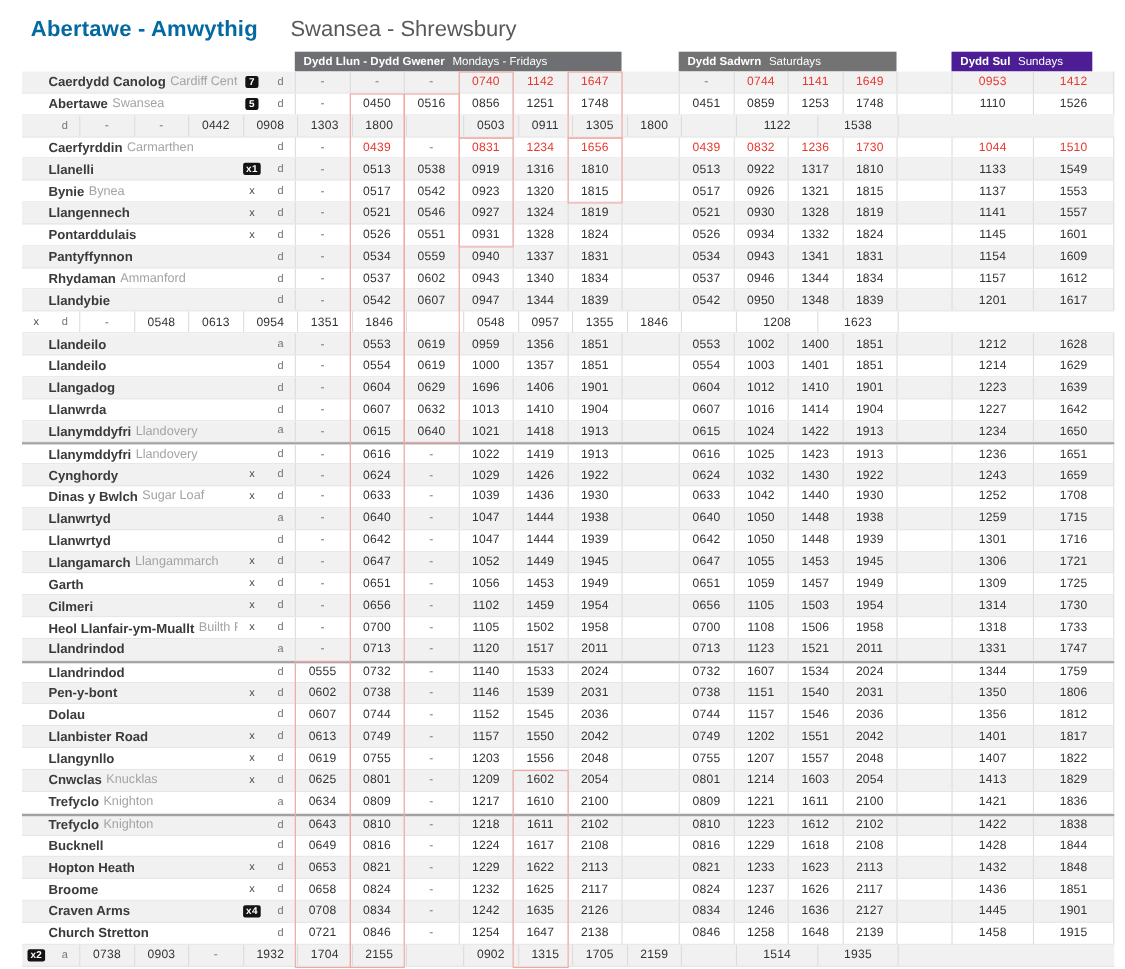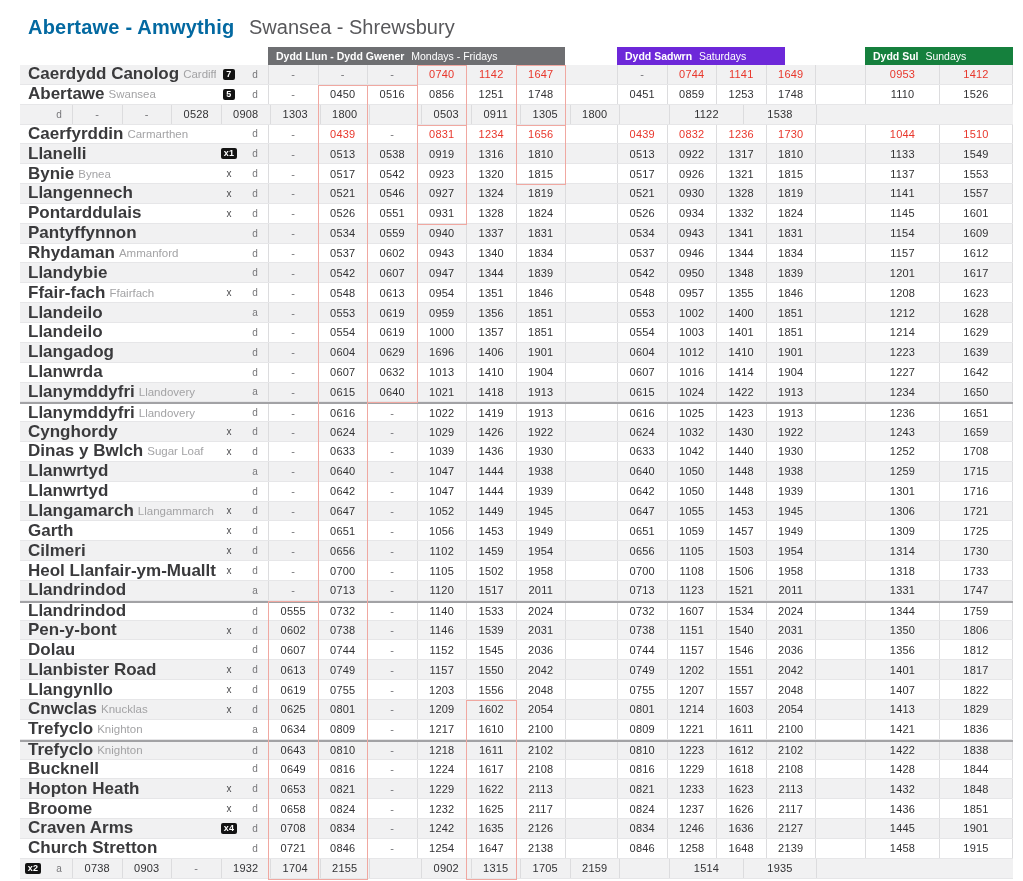--- a/index.html
+++ b/index.html
@@ -3,41 +3,41 @@
 <meta charset="utf-8">
 <style>
   html,body{margin:0;padding:0;}
   body{
     width:1023px;height:881px;position:relative;overflow:hidden;background:#ffffff;
     font-family:"Liberation Sans", sans-serif;
     -webkit-font-smoothing:antialiased;
   }
   .title{position:absolute;left:28px;top:16px;font-size:20px;white-space:nowrap;}
   .title .cy{font-weight:bold;color:#0369a1;letter-spacing:.2px;}
-  .title .en{color:#58585b;margin-left:9px;text-align:right;}
+  .title .en{color:#58585b;margin-left:24px;text-align:right;}
 
   .ttable{position:absolute;left:20px;top:47px;width:993px;}
   .bands{position:relative;height:18px;}
   .band{position:absolute;top:0;height:18px;line-height:19px;color:#fff;font-size:10.5px;
         padding-left:8px;box-sizing:border-box;white-space:nowrap;}
   .band .cy{font-weight:bold;}
   .band .en{font-weight:normal;margin-left:4px;}
   .band-mf{left:248px;width:297px;background:#6e6f72;}
-  .band-sat{left:597px;width:168px;background:#6d28d9;}
-  .band-sun{left:845px;width:148px;background:#15803d;}
+  .band-sat{left:597px;width:198px;background:#737373;}
+  .band-sun{left:845px;width:128px;background:#4c1d95;}
 
   .rows{position:relative;}
   .row{display:flex;height:19.85px;box-sizing:border-box;border-bottom:1px solid #e6e6e8;
        align-items:stretch;}
   .row.shade{background:#f1f1f2;}
   .row.sep{border-top:2px solid #a2a2a5;}
 
   .cell{display:flex;align-items:center;box-sizing:border-box;}
   .c-name{width:196px;padding-left:8px;white-space:nowrap;overflow:hidden;}
-  .c-name .cy{font-weight:bold;color:#3a3a3c;font-size:17px;}
+  .c-name .cy{font-weight:bold;color:#3a3a3c;font-size:12px;margin-left:16px;}
   .c-name .en{color:#a3a3a5;font-size:11.5px;margin-left:4px;}
   .c-flag{width:26px;justify-content:center;}
   .c-flag .xmark{color:#4c4c4f;font-size:10px;}
   .badge{display:inline-block;background:#131313;color:#fff;font-size:9px;font-weight:bold;
          line-height:11px;padding:0 3px;border-radius:2px;letter-spacing:.3px;}
   .c-ad{width:26px;justify-content:center;color:#77777a;font-size:10px;}
   .c-t{width:49.5px;justify-content:center;font-size:11px;color:#323234;
        border-left:1px solid #dcdcde;letter-spacing:.2px;}
   .c-gap1{width:52px;border-left:1px solid #dcdcde;}
   .c-gap2{width:50px;border-left:1px solid #dcdcde;}
@@ -172,21 +172,21 @@
       <div class="row shade">
         <div class="cell c-flag"></div>
         <div class="cell c-ad">d</div>
         <div class="cell c-t">
           <span class="dash">-</span>
         </div>
         <div class="cell c-t">
           <span class="dash">-</span>
         </div>
         <div class="cell c-t">
-          <span>0528</span>
+          <span>0442</span>
         </div>
         <div class="cell c-t">
           <span>0908</span>
         </div>
         <div class="cell c-t">
           <span>1303</span>
         </div>
         <div class="cell c-t">
           <span>1800</span>
         </div>
@@ -576,24 +576,20 @@
         </div>
         <div class="cell c-gap2"></div>
         <div class="cell c-sun">
           <span>1201</span>
         </div>
         <div class="cell c-sun c-last">
           <span>1617</span>
         </div>
       </div>
       <div class="row">
-        <div class="cell c-name">
-          <span class="cy">Ffair-fach</span>
-          <span class="en">Ffairfach</span>
-        </div>
         <div class="cell c-flag">
           <span class="xmark">x</span>
         </div>
         <div class="cell c-ad">d</div>
         <div class="cell c-t">
           <span class="dash">-</span>
         </div>
         <div class="cell c-t">
           <span>0548</span>
         </div>

